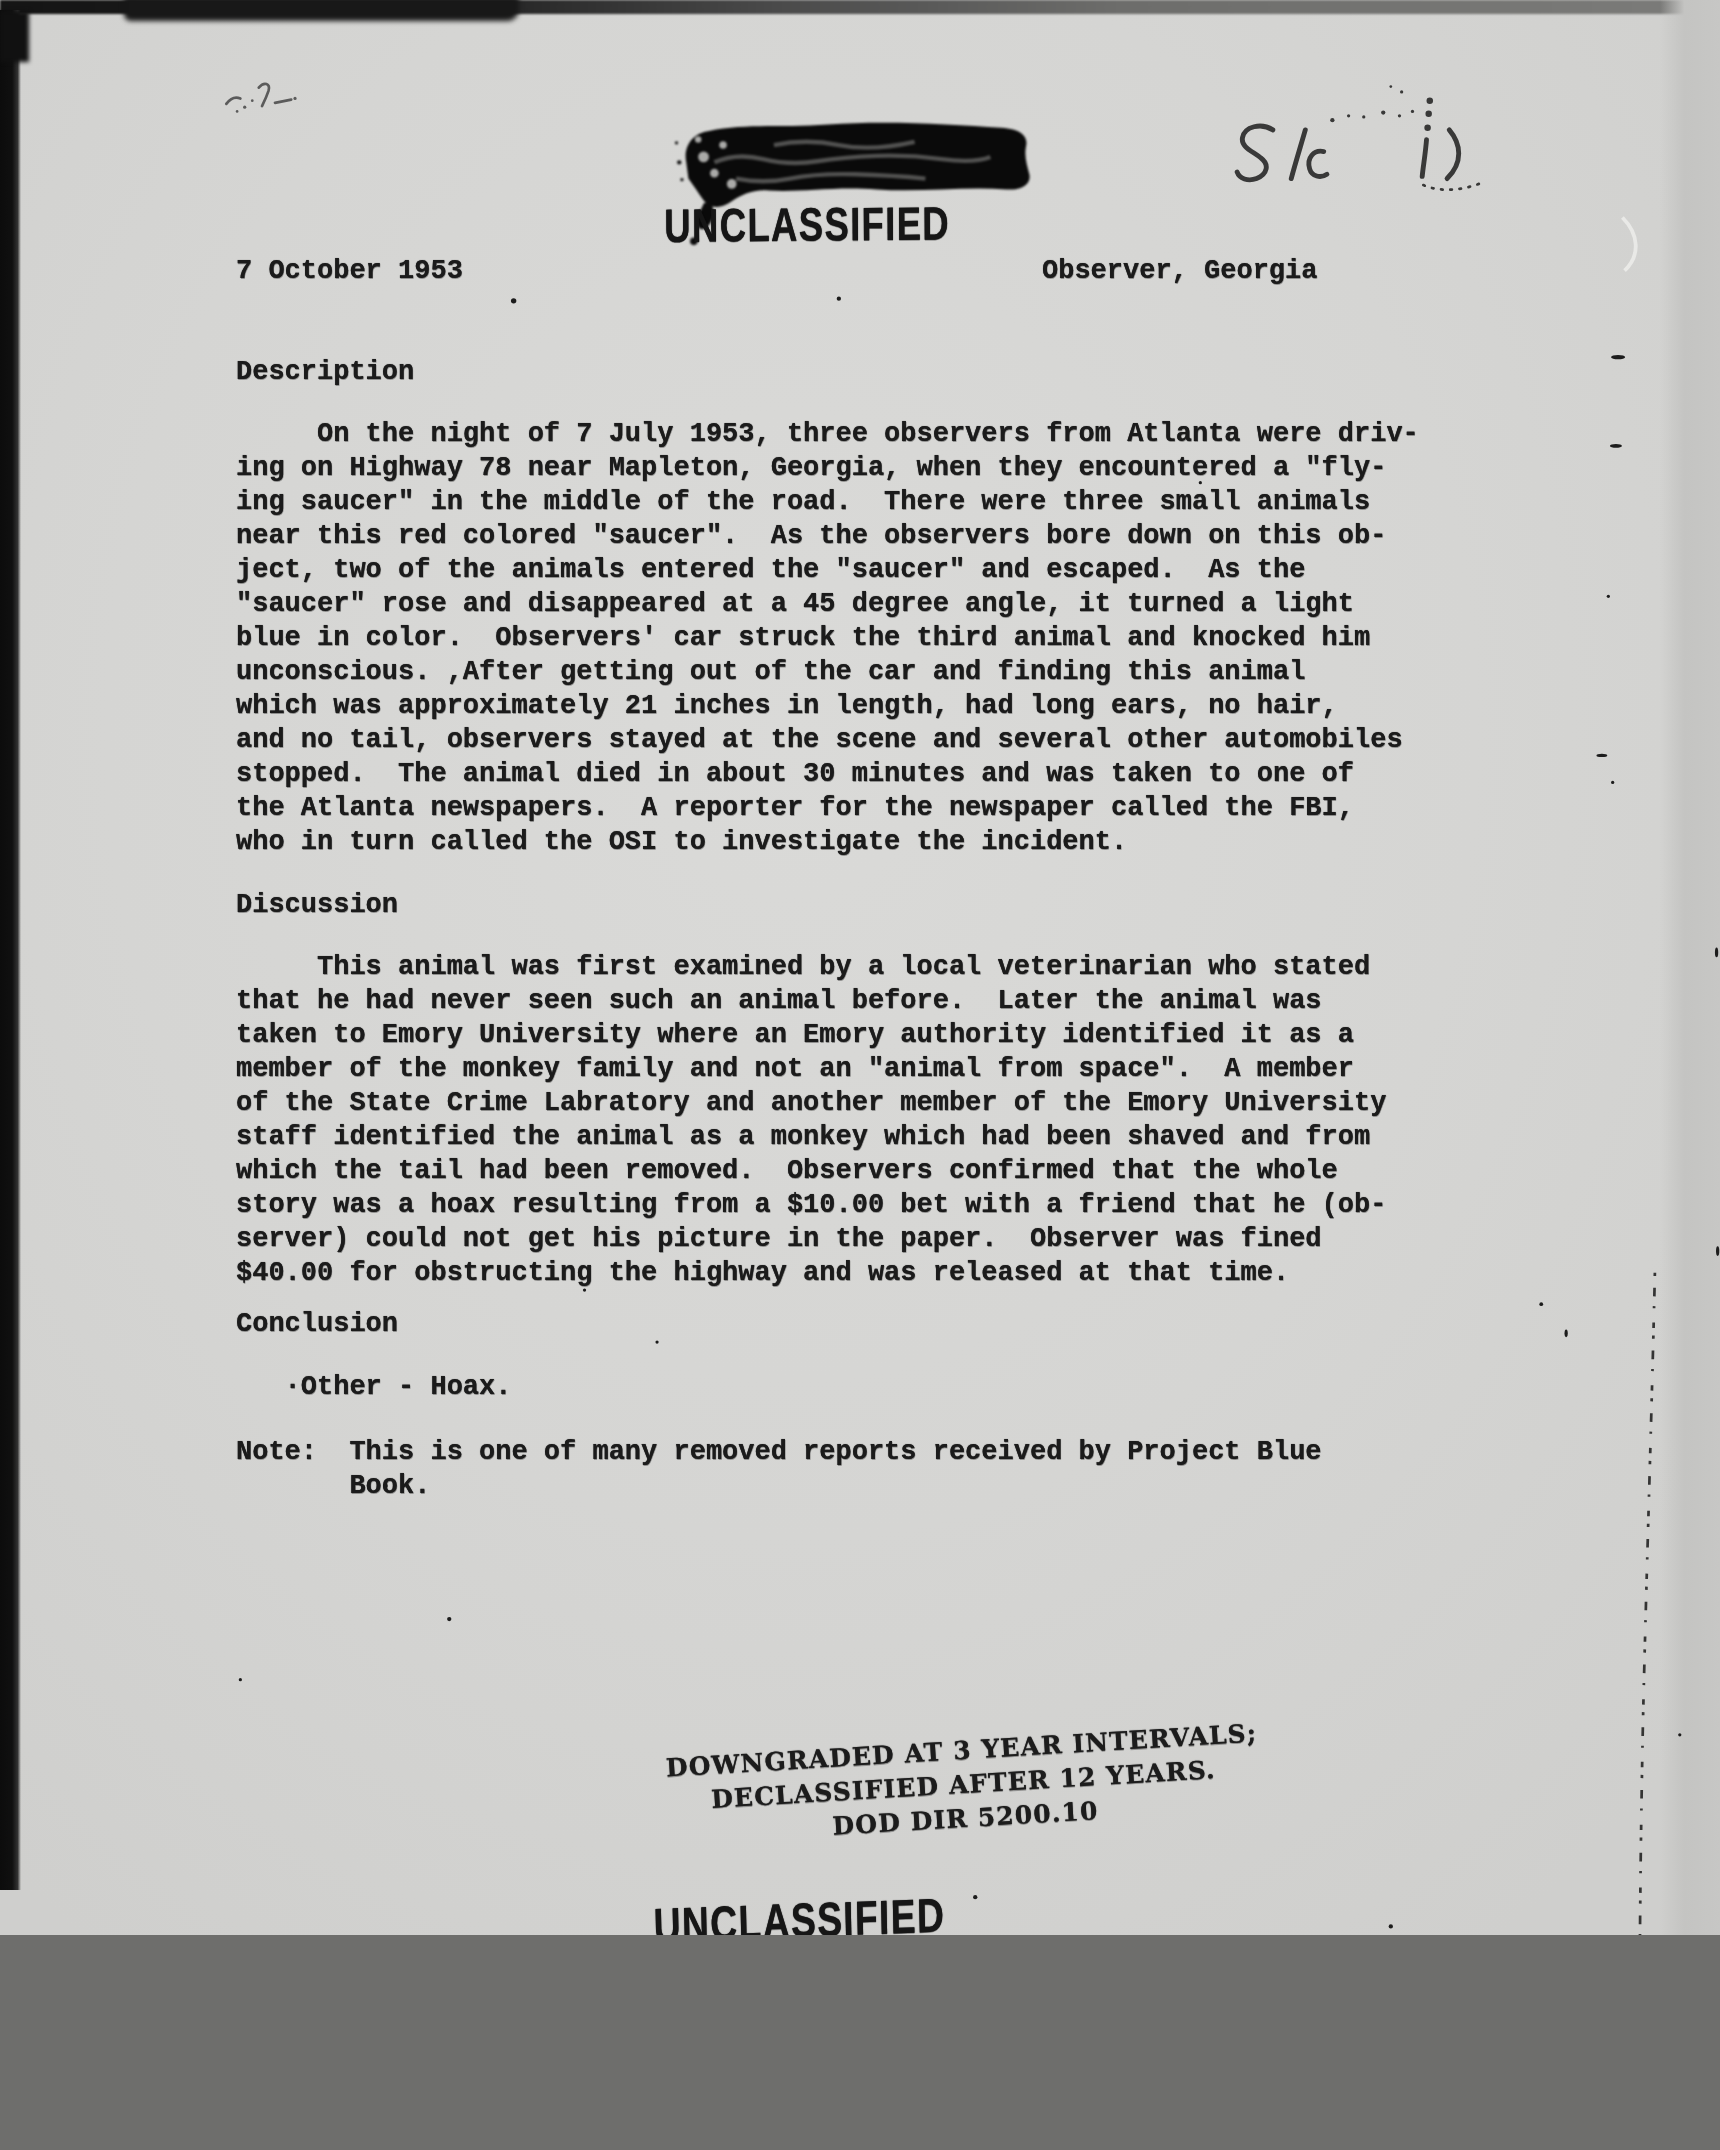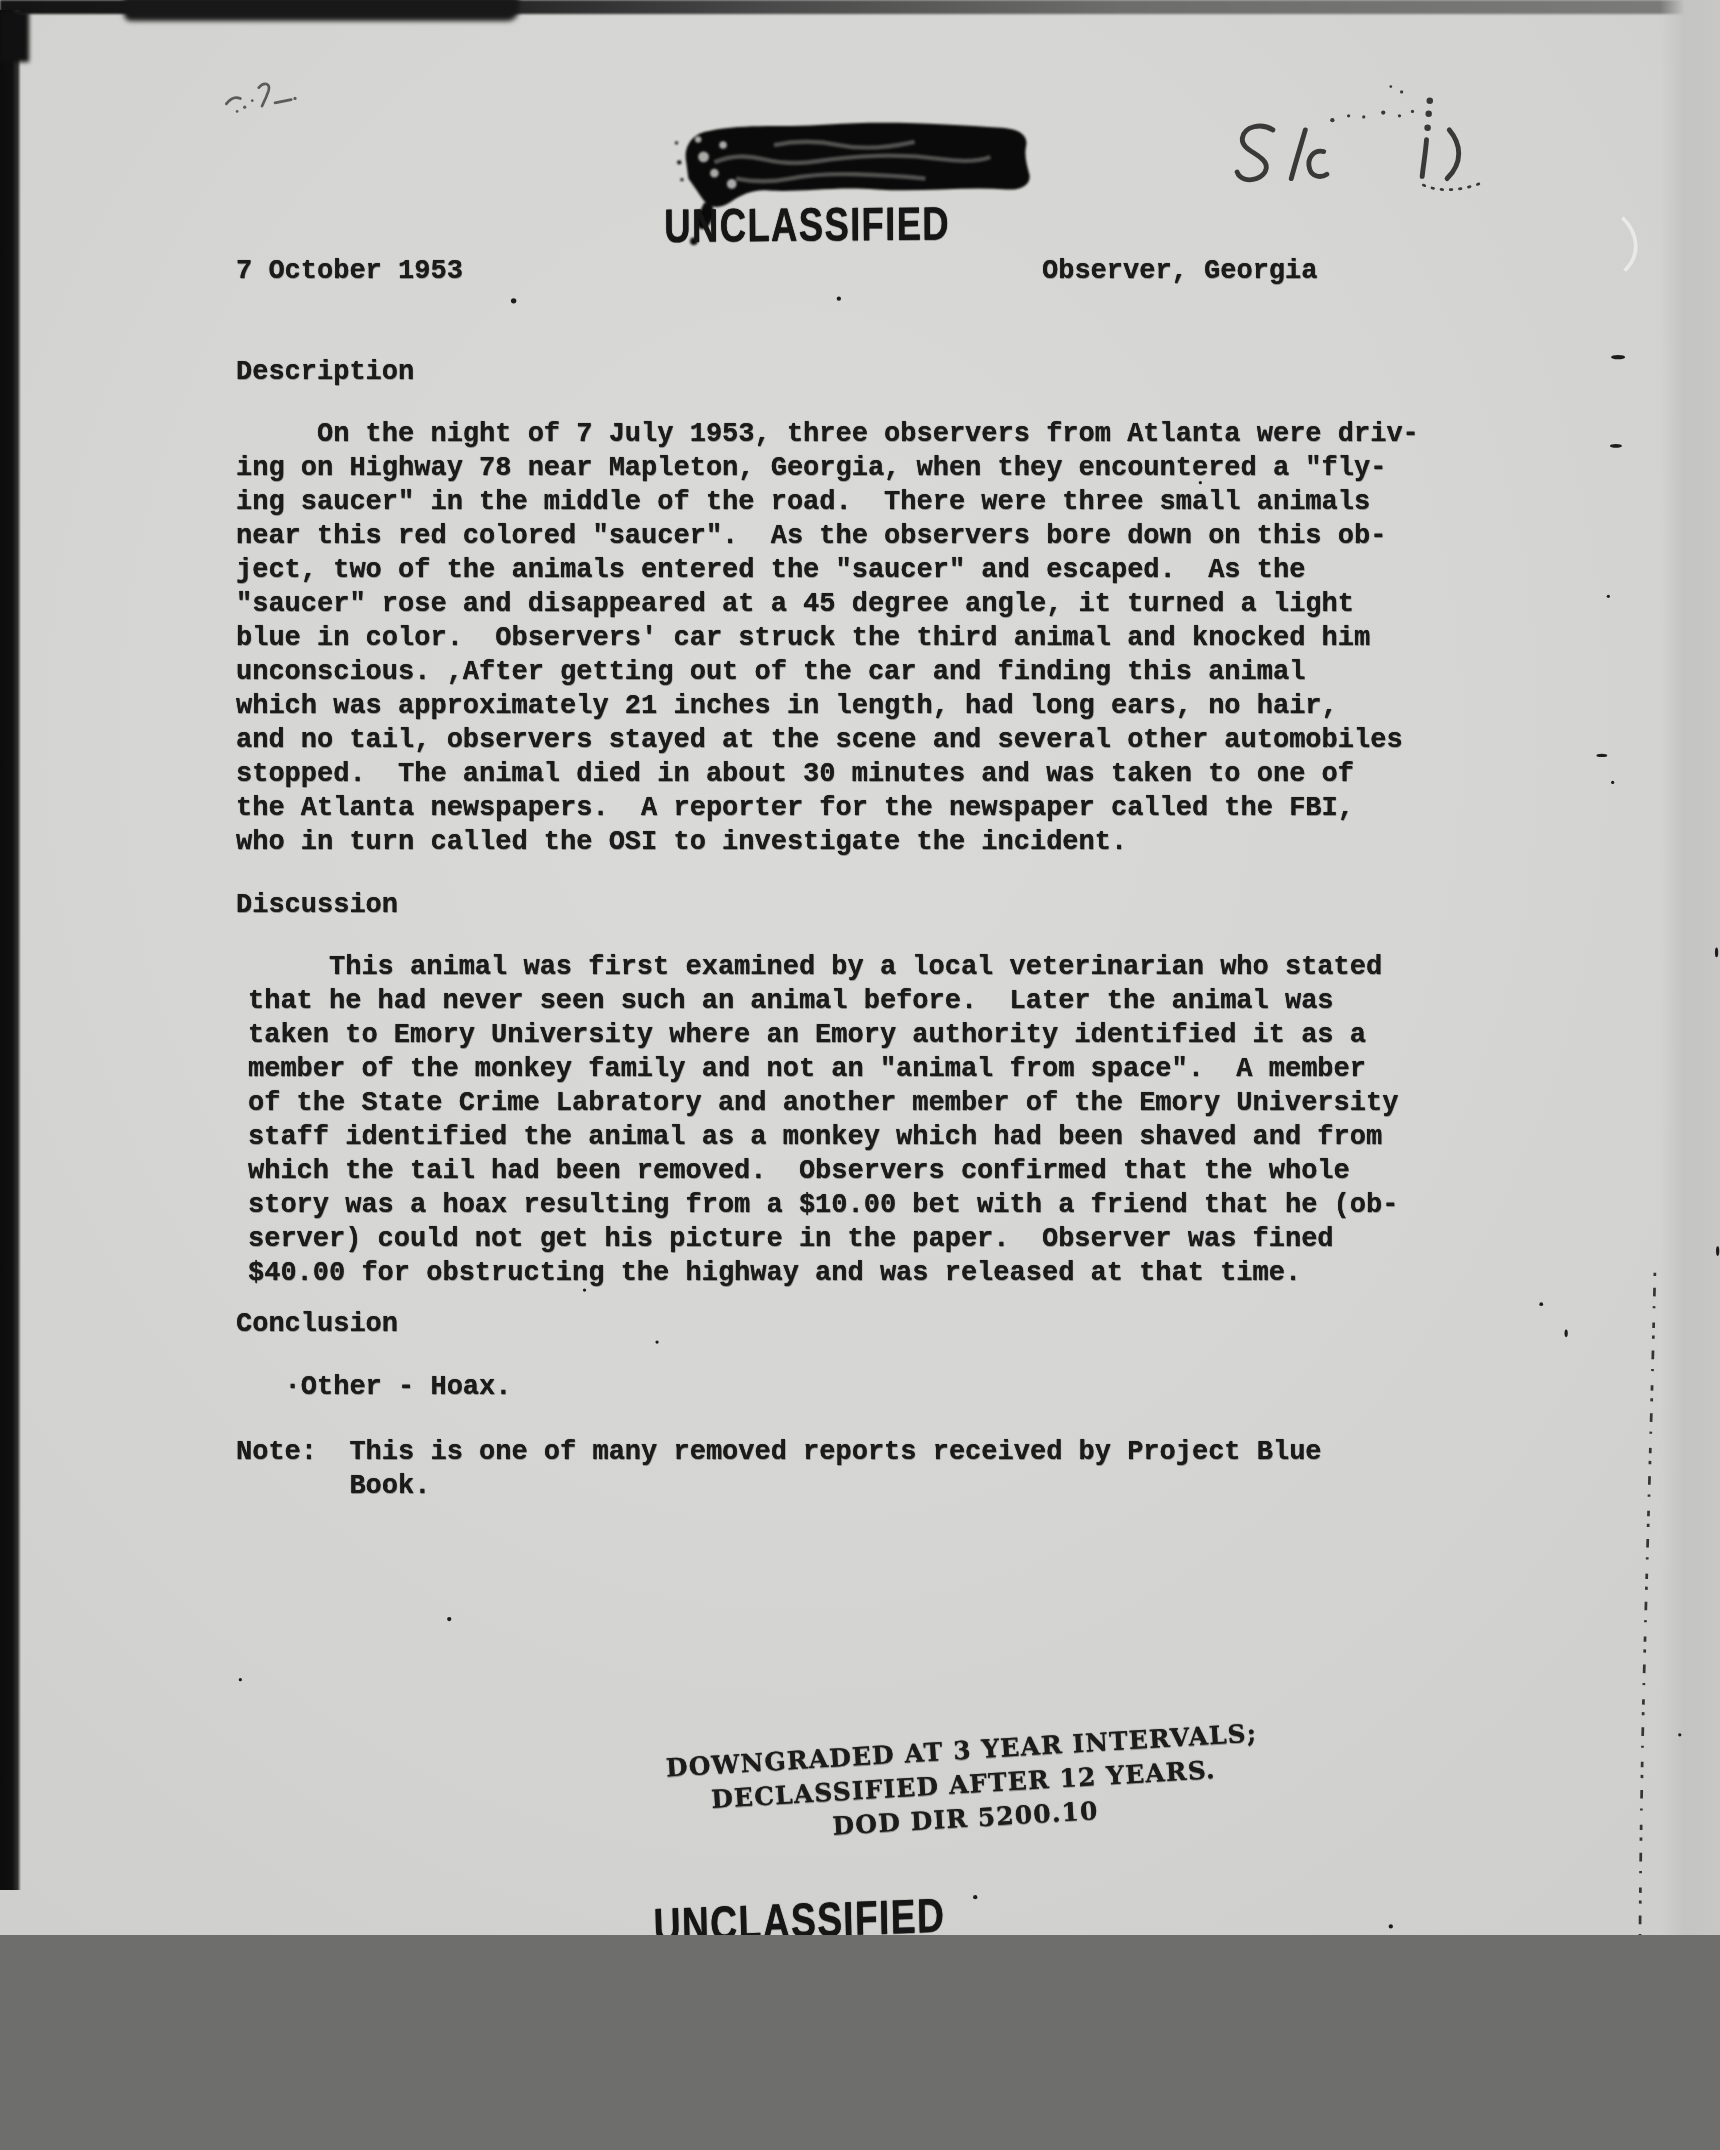--- a/index.html
+++ b/index.html
@@ -24,21 +24,21 @@
     background:linear-gradient(180deg,rgba(166,166,164,0) 0%,rgba(150,150,148,.55) 20%,#8e8e8c 42%,#8e8e8c 60%,#a2a2a0 80%,#aeaeac 100%);}
   
   .type{position:absolute;font-weight:700;font-size:27px;line-height:34px;color:#1b1b1b;
     white-space:pre;letter-spacing:0;
     text-shadow:0 0 0.8px rgba(20,20,20,.85),0.5px 0.5px 0.3px rgba(35,35,35,.35);}
   #date{left:236px;top:254px;}
   #loc{left:1042px;top:254px;}
   #h-desc{left:236px;top:355px;}
   #p-desc{left:236px;top:417px;}
   #h-disc{left:236px;top:888px;}
-  #p-disc{left:236px;top:950px;margin-left:12px;}
+  #p-disc{left:236px;top:950px;}
   #h-conc{left:236px;top:1307px;}
   #p-conc{left:236px;top:1370px;}
   #p-note{left:236px;top:1435px;}
   #docid{left:206px;top:1979px;font-size:24px;}
   #pagenum{left:787px;top:1939px;font-size:32px;}
   
   .stampU{position:absolute;font-family:"Liberation Sans",sans-serif;font-weight:700;color:#161616;
     transform-origin:left top;white-space:pre;
     text-shadow:0 0 1.2px rgba(10,10,10,.8),0 0.8px 0.5px rgba(20,20,20,.35);}
   #unc-top{left:664px;top:198px;font-size:47px;letter-spacing:1.6px;transform:scaleX(.78) rotate(-.4deg);}

